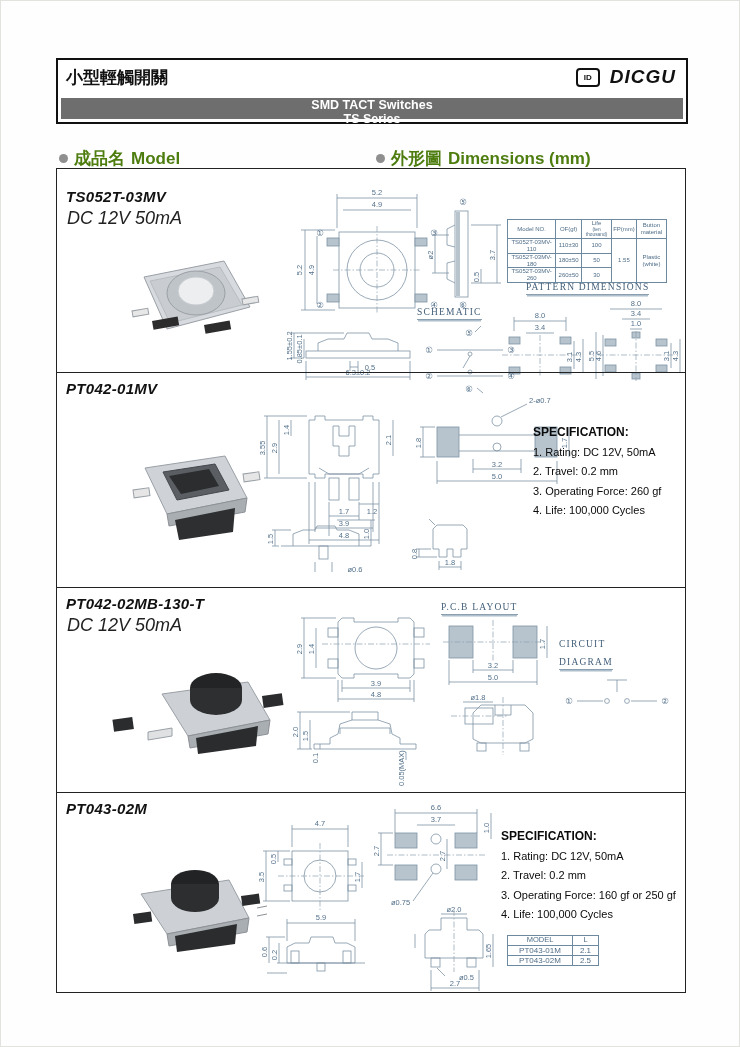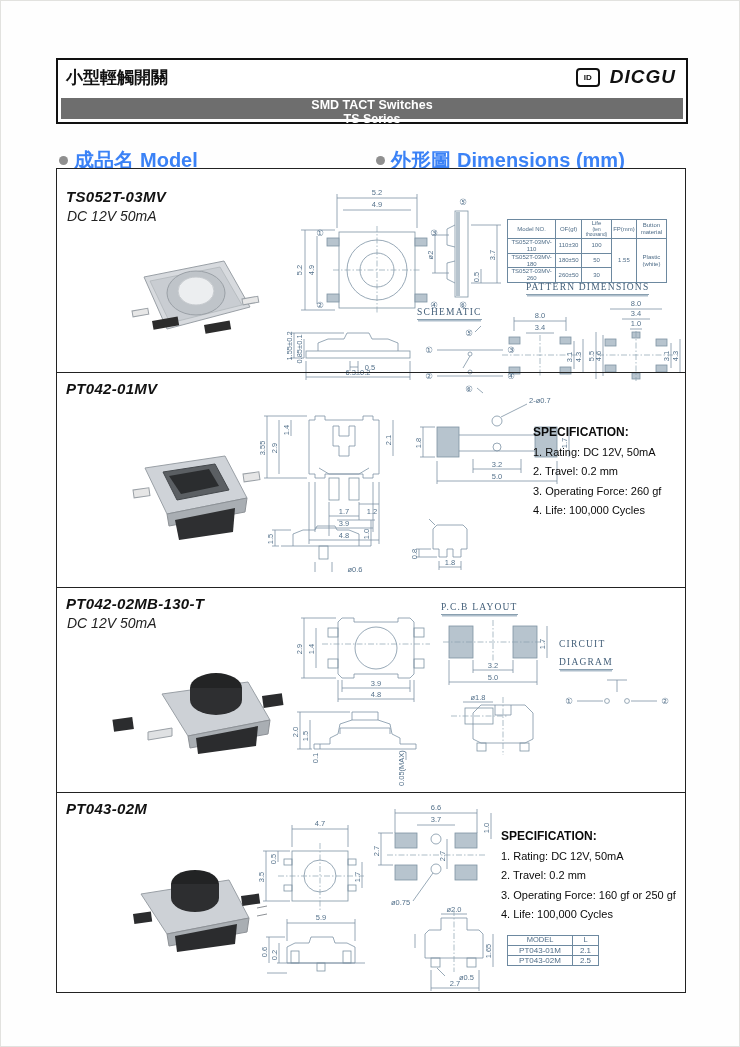--- a/index.html
+++ b/index.html
@@ -5,29 +5,29 @@
   html,body{margin:0;padding:0;background:#fff;}
   #page{position:relative;width:740px;height:1047px;background:#fefefe;font-family:"Liberation Sans",sans-serif;overflow:hidden;border:1px solid #e2e2df;box-sizing:border-box;}
   
   #hdrbox{position:absolute;left:55px;top:57px;width:628px;height:62px;border:2px solid #111;background:#fff;}
   #hdr-title{position:absolute;left:8px;top:6px;font-size:17px;font-weight:bold;color:#111;text-align:right;}
   #brand{position:absolute;right:10px;top:6px;display:flex;align-items:center;gap:10px;}
   #brand-icon{width:20px;height:15px;border:2px solid #111;border-radius:4px;font-size:8px;font-weight:bold;display:flex;align-items:center;justify-content:center;color:#111;}
   #brand-name{font-size:19px;font-weight:bold;font-style:italic;letter-spacing:1px;color:#111;}
   #hdrbar{position:absolute;left:3px;right:3px;bottom:3px;height:21px;background:#6e6e6e;color:#fff;display:flex;justify-content:space-between;align-items:center;padding:0 8px;box-sizing:border-box;font-size:12.5px;font-weight:bold;flex-direction:column;}
   
-  .seclbl{position:absolute;top:146px;font-size:20px;font-weight:bold;color:#3b82f6;display:flex;align-items:center;gap:6px;}
+  .seclbl{position:absolute;top:146px;font-size:17px;font-weight:bold;color:#4d7c0f;display:flex;align-items:center;gap:6px;}
   .bullet{width:9px;height:9px;border-radius:50%;background:#8f8f8f;display:inline-block;}
   .cjk{font-weight:bold;}
   
   #main{position:absolute;left:55px;top:167px;width:628px;height:823px;border:1.5px solid #222;background:#fff;}
   .mrow{position:absolute;left:0;width:100%;box-sizing:border-box;}
   #row2,#row3,#row4{border-top:1.2px solid #222;}
   .mname{position:absolute;left:9px;font-size:15px;font-weight:bold;font-style:italic;color:#111;letter-spacing:.3px;}
-  .mrating{position:absolute;left:10px;font-size:14px;font-style:italic;color:#222;}
+  .mrating{position:absolute;left:10px;font-size:18px;font-style:italic;color:#222;}
   .abs{position:absolute;}
   
   svg{overflow:visible;}
   .ln{stroke:#7e93a4;stroke-width:.8;fill:none;}
   .lnd{stroke:#8aa0b0;stroke-width:.7;fill:none;stroke-dasharray:6 2 1.5 2;}
   .pad{fill:#b7c4ce;stroke:#7e93a4;stroke-width:.8;}
   .dim{font-family:"Liberation Sans",sans-serif;font-size:7.5px;fill:#54718b;}
   .dimc{text-anchor:middle;}
   .pin{font-family:"DejaVu Sans",sans-serif;font-size:8.5px;fill:#54718b;}
   .tech-h{font-family:"Liberation Serif",serif;font-size:9.5px;letter-spacing:1.2px;color:#44607a;border-bottom:1px solid #8aa0b0;box-shadow:0 2.5px 0 -1px #aebecb;padding-bottom:2px;display:inline-block;white-space:nowrap;}

